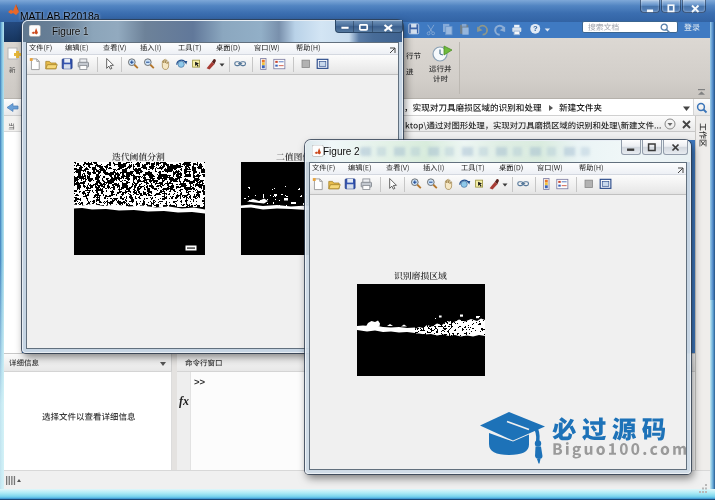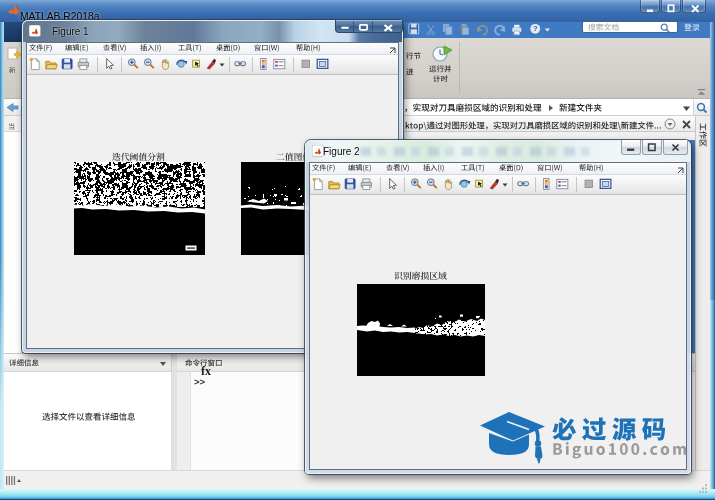--- a/index.html
+++ b/index.html
@@ -166,21 +166,21 @@
 <svg style="position:absolute;left:41.0px;top:410.2px;" width="96" height="12">
     <path transform="translate(1,9.8)" d="M2.7 -4.2H8.1V-3.5H2.7ZM3.7 -6H7.8V-5.4H3.7ZM5.1 -7.1H5.9V-3.9H5.1ZM3.7 -6.9 4.5 -6.8Q4.3 -6.1 4 -5.5Q3.7 -4.9 3.4 -4.5Q3.3 -4.6 3.2 -4.7Q3 -4.7 2.9 -4.8Q2.8 -4.9 2.7 -4.9Q3 -5.3 3.3 -5.8Q3.6 -6.4 3.7 -6.9ZM5.7 -3.8H6.5V-1.8Q6.5 -1.6 6.6 -1.6Q6.6 -1.5 6.7 -1.5Q6.8 -1.5 6.8 -1.5Q6.9 -1.5 7 -1.5Q7.1 -1.5 7.2 -1.5Q7.2 -1.5 7.3 -1.5Q7.4 -1.5 7.4 -1.6Q7.4 -1.6 7.5 -1.8Q7.5 -2 7.5 -2.5Q7.6 -2.4 7.7 -2.3Q7.8 -2.3 8 -2.2Q8.1 -2.2 8.2 -2.1Q8.2 -1.6 8.1 -1.3Q8 -1 7.8 -0.9Q7.6 -0.8 7.4 -0.8Q7.3 -0.8 7.2 -0.8Q7.1 -0.8 7 -0.8Q6.9 -0.8 6.8 -0.8Q6.7 -0.8 6.6 -0.8Q6.2 -0.8 6.1 -0.9Q5.9 -0.9 5.8 -1.2Q5.7 -1.4 5.7 -1.8ZM4.2 -3.8H5Q5 -3.3 4.9 -2.8Q4.8 -2.4 4.5 -2Q4.3 -1.6 3.9 -1.2Q3.6 -0.9 3 -0.7Q2.9 -0.8 2.9 -0.9Q2.8 -1 2.7 -1.2Q2.6 -1.3 2.5 -1.3Q3 -1.5 3.3 -1.8Q3.6 -2 3.8 -2.3Q4 -2.7 4.1 -3Q4.2 -3.4 4.2 -3.8ZM0.5 -6.5 1.1 -6.9Q1.3 -6.7 1.6 -6.5Q1.8 -6.2 2.1 -6Q2.3 -5.7 2.4 -5.5L1.8 -5Q1.6 -5.2 1.4 -5.5Q1.2 -5.8 1 -6Q0.7 -6.3 0.5 -6.5ZM2.2 -3.9V-0.7H1.4V-3.2H0.4V-3.9ZM2.1 -1Q2.3 -1 2.5 -0.8Q2.7 -0.7 3 -0.5Q3.4 -0.2 4 -0.2Q4.5 -0.1 5.2 -0.1Q5.6 -0.1 6.2 -0.1Q6.7 -0.2 7.3 -0.2Q7.8 -0.2 8.2 -0.3Q8.2 -0.2 8.1 -0Q8.1 0.1 8.1 0.3Q8 0.4 8 0.5Q7.8 0.6 7.4 0.6Q7.1 0.6 6.7 0.6Q6.3 0.6 5.9 0.6Q5.5 0.6 5.2 0.6Q4.4 0.6 3.9 0.5Q3.3 0.5 2.9 0.2Q2.7 0.1 2.5 -0.1Q2.3 -0.2 2.1 -0.2Q2 -0.2 1.8 -0.1Q1.6 0 1.3 0.3Q1.1 0.5 0.9 0.8L0.3 0.1Q0.6 -0.2 1 -0.5Q1.3 -0.7 1.6 -0.8Q1.9 -1 2.1 -1Z M8.8 -2.8Q9.3 -2.9 10 -3.1Q10.8 -3.3 11.5 -3.6L11.6 -2.8Q10.9 -2.6 10.2 -2.4Q9.5 -2.2 9 -2ZM8.9 -5.5H11.7V-4.8H8.9ZM9.9 -7.2H10.7V-0.2Q10.7 0.1 10.6 0.3Q10.6 0.5 10.4 0.5Q10.2 0.6 9.9 0.7Q9.7 0.7 9.2 0.7Q9.2 0.5 9.2 0.3Q9.1 0.1 9 -0.1Q9.3 -0.1 9.5 -0.1Q9.7 -0 9.8 -0.1Q9.9 -0.1 9.9 -0.2ZM11.9 -6.8H15.7V-6.1H11.9ZM15.5 -6.8H15.7L15.8 -6.8L16.3 -6.5Q16 -5.9 15.5 -5.4Q15 -4.8 14.5 -4.4Q13.9 -4 13.2 -3.7Q12.6 -3.4 11.9 -3.2Q11.8 -3.3 11.7 -3.5Q11.6 -3.7 11.5 -3.8Q12.1 -4 12.7 -4.3Q13.3 -4.5 13.9 -4.9Q14.4 -5.2 14.9 -5.7Q15.3 -6.1 15.5 -6.6ZM13 -6.4Q13.3 -5.8 13.9 -5.3Q14.4 -4.8 15.2 -4.4Q16 -4 16.8 -3.8Q16.7 -3.8 16.7 -3.6Q16.6 -3.5 16.5 -3.4Q16.4 -3.3 16.3 -3.2Q15.4 -3.4 14.7 -3.8Q13.9 -4.3 13.3 -4.9Q12.7 -5.5 12.3 -6.2ZM12 -2.8H16.1V-2.1H12ZM11.6 -1.3H16.7V-0.6H11.6ZM13.7 -3.5H14.5V0.7H13.7Z M23 -5.3 23.9 -5.1Q23.3 -3.6 22.5 -2.4Q21.7 -1.3 20.5 -0.5Q19.3 0.2 17.8 0.7Q17.7 0.6 17.6 0.5Q17.5 0.3 17.4 0.2Q17.3 0 17.3 -0.1Q18.8 -0.5 19.9 -1.2Q21 -1.8 21.8 -2.9Q22.6 -3.9 23 -5.3ZM19.4 -5.3Q19.9 -4 20.7 -3Q21.5 -1.9 22.6 -1.2Q23.8 -0.5 25.3 -0.1Q25.2 -0 25.1 0.1Q25 0.3 24.9 0.4Q24.8 0.5 24.7 0.7Q23.2 0.2 22 -0.6Q20.9 -1.3 20 -2.5Q19.2 -3.6 18.7 -5.1ZM17.4 -5.7H25.1V-4.9H17.4ZM20.6 -7 21.4 -7.2Q21.6 -6.9 21.8 -6.6Q22 -6.2 22 -5.9L21.1 -5.7Q21.1 -5.9 20.9 -6.3Q20.7 -6.7 20.6 -7Z M30.6 -7.1H31.4V0.7H30.6ZM29.1 -6.7 29.9 -6.6Q29.8 -6 29.6 -5.4Q29.4 -4.8 29.2 -4.4Q29 -3.9 28.8 -3.5Q28.7 -3.5 28.6 -3.6Q28.5 -3.7 28.3 -3.8Q28.2 -3.8 28.1 -3.9Q28.3 -4.2 28.5 -4.7Q28.7 -5.1 28.9 -5.7Q29 -6.2 29.1 -6.7ZM29.3 -5.5H33.3V-4.7H29.1ZM28.2 -3H33.6V-2.2H28.2ZM27.7 -7.1 28.4 -6.9Q28.2 -6.2 27.8 -5.5Q27.5 -4.8 27 -4.1Q26.6 -3.5 26.2 -3Q26.1 -3.1 26 -3.3Q26 -3.4 25.9 -3.6Q25.8 -3.7 25.7 -3.8Q26.1 -4.2 26.5 -4.8Q26.8 -5.3 27.2 -5.9Q27.5 -6.5 27.7 -7.1ZM26.8 -4.9 27.6 -5.6 27.6 -5.6V0.7H26.8Z M37.1 -6 37.8 -6.3Q38.1 -6 38.3 -5.7Q38.6 -5.3 38.8 -5Q39 -4.7 39.1 -4.4L38.4 -3.9Q38.3 -4.2 38.1 -4.6Q37.9 -4.9 37.6 -5.3Q37.4 -5.7 37.1 -6ZM39.5 -1.8 40.1 -2.2Q40.5 -1.9 40.9 -1.4Q41.3 -1 41.7 -0.6Q42 -0.2 42.3 0.2L41.6 0.7Q41.4 0.4 41 -0.1Q40.7 -0.5 40.3 -0.9Q39.8 -1.4 39.5 -1.8ZM40.4 -6.8 41.3 -6.8Q41.2 -5.3 41 -4.1Q40.8 -2.9 40.4 -2Q40 -1.1 39.3 -0.4Q38.6 0.3 37.6 0.8Q37.5 0.7 37.4 0.5Q37.3 0.4 37.2 0.3Q37.1 0.1 37 0.1Q38 -0.3 38.6 -0.9Q39.3 -1.6 39.6 -2.4Q40 -3.2 40.2 -4.3Q40.3 -5.4 40.4 -6.8ZM35.2 -0.1 35 -0.9 35.3 -1.2 38 -2.5Q38 -2.3 38.1 -2.1Q38.2 -1.9 38.2 -1.7Q37.5 -1.4 37 -1.1Q36.5 -0.8 36.1 -0.7Q35.8 -0.5 35.6 -0.4Q35.4 -0.3 35.3 -0.2Q35.2 -0.1 35.2 -0.1ZM35.2 -0.1Q35.1 -0.2 35.1 -0.3Q35 -0.4 34.9 -0.5Q34.8 -0.7 34.7 -0.7Q34.8 -0.8 35 -0.9Q35.1 -1 35.2 -1.2Q35.3 -1.4 35.3 -1.6V-6.6H36.2V-1.1Q36.2 -1.1 36.1 -1Q36 -0.9 35.8 -0.8Q35.7 -0.7 35.5 -0.6Q35.4 -0.4 35.3 -0.3Q35.2 -0.2 35.2 -0.1Z M45.1 -1.9V-1.3H48.3V-1.9ZM45.1 -3V-2.4H48.3V-3ZM44.3 -3.5H49.1V-0.7H44.3ZM43 -6.2H50.5V-5.4H43ZM46.3 -7.2H47.1V-3.8H46.3ZM45.9 -5.9 46.6 -5.7Q46.3 -5.3 45.9 -4.9Q45.6 -4.5 45.1 -4.1Q44.7 -3.8 44.2 -3.5Q43.8 -3.3 43.3 -3.1Q43.2 -3.2 43.1 -3.3Q43 -3.4 42.9 -3.5Q42.8 -3.6 42.8 -3.7Q43.2 -3.9 43.7 -4.1Q44.1 -4.3 44.6 -4.6Q45 -4.9 45.3 -5.3Q45.7 -5.6 45.9 -5.9ZM47.5 -5.9Q47.7 -5.6 48.1 -5.3Q48.5 -5 48.9 -4.7Q49.3 -4.4 49.8 -4.2Q50.3 -3.9 50.7 -3.8Q50.6 -3.7 50.5 -3.6Q50.4 -3.5 50.4 -3.4Q50.3 -3.2 50.2 -3.1Q49.7 -3.3 49.2 -3.6Q48.8 -3.8 48.3 -4.2Q47.9 -4.5 47.5 -4.9Q47.1 -5.3 46.9 -5.7ZM43.1 -0.3H50.4V0.5H43.1Z M53.2 -3.4H58.2V0.7H57.4V-2.8H54V0.7H53.2ZM51.5 -4.5H59V-3.9H51.5ZM52.1 -5.7H58.5V-5.1H52.1ZM53.7 -2.3H57.7V-1.8H53.7ZM53.7 -1.3H57.7V-0.7H53.7ZM53.6 -0.2H57.7V0.4H53.6ZM58 -7.1 58.5 -6.5Q57.9 -6.4 57.1 -6.4Q56.3 -6.3 55.5 -6.2Q54.6 -6.2 53.8 -6.2Q52.9 -6.1 52.1 -6.1Q52.1 -6.3 52.1 -6.4Q52 -6.6 52 -6.7Q52.8 -6.7 53.6 -6.8Q54.4 -6.8 55.2 -6.8Q56.1 -6.9 56.8 -7Q57.5 -7 58 -7.1ZM54.4 -6.5 55.3 -6.3Q55 -5.3 54.5 -4.3Q54.1 -3.3 53.4 -2.5Q52.7 -1.7 51.7 -1.1Q51.7 -1.2 51.6 -1.3Q51.5 -1.5 51.4 -1.6Q51.3 -1.7 51.2 -1.8Q52.2 -2.3 52.8 -3Q53.4 -3.8 53.8 -4.7Q54.2 -5.6 54.4 -6.5Z M60.3 -6.5 60.8 -7Q61.1 -6.8 61.3 -6.6Q61.6 -6.4 61.8 -6.2Q62.1 -6 62.2 -5.8L61.7 -5.2Q61.5 -5.4 61.3 -5.6Q61.1 -5.8 60.8 -6.1Q60.6 -6.3 60.3 -6.5ZM61.1 0.6 60.9 -0.2 61.1 -0.5 62.6 -1.6Q62.6 -1.4 62.7 -1.2Q62.8 -1 62.9 -0.9Q62.3 -0.5 62 -0.2Q61.7 0 61.5 0.2Q61.3 0.3 61.2 0.4Q61.1 0.5 61.1 0.6ZM59.8 -4.5H61.6V-3.8H59.8ZM61.1 0.6Q61 0.5 60.9 0.4Q60.9 0.3 60.8 0.2Q60.7 0.1 60.6 0Q60.7 -0 60.8 -0.2Q60.9 -0.3 61 -0.5Q61 -0.6 61 -0.8V-4.5H61.8V-0.3Q61.8 -0.3 61.7 -0.3Q61.7 -0.2 61.6 -0.1Q61.4 0 61.3 0.1Q61.2 0.3 61.1 0.4Q61.1 0.5 61.1 0.6ZM62.9 -5.6H67.5V-4.8H62.9ZM63.2 -3.8H67.2V-3.1H63.2ZM62.7 -2H67.6V-1.3H62.7ZM64.8 -5.3H65.6V0.7H64.8ZM63.3 -6.9 64 -7.1Q64.3 -6.8 64.5 -6.5Q64.7 -6.1 64.8 -5.8L64 -5.5Q63.9 -5.8 63.7 -6.2Q63.5 -6.6 63.3 -6.9ZM66.4 -7.2 67.3 -6.9Q67 -6.5 66.8 -6Q66.5 -5.5 66.3 -5.1L65.6 -5.4Q65.8 -5.6 65.9 -5.9Q66.1 -6.3 66.2 -6.6Q66.3 -6.9 66.4 -7.2Z M68.6 -1.5Q68.5 -1.6 68.5 -1.7Q68.4 -1.9 68.4 -2Q68.4 -2.1 68.3 -2.2Q68.5 -2.3 68.6 -2.4Q68.8 -2.5 69 -2.8Q69.1 -2.9 69.4 -3.1Q69.6 -3.4 69.9 -3.7Q70.1 -4 70.4 -4.4Q70.7 -4.8 70.9 -5.2L71.6 -4.8Q71.1 -4 70.4 -3.2Q69.7 -2.5 69 -1.9V-1.9Q69 -1.9 69 -1.9Q68.9 -1.8 68.8 -1.8Q68.7 -1.7 68.6 -1.6Q68.6 -1.6 68.6 -1.5ZM68.6 -1.5 68.5 -2.1 68.9 -2.4 71.4 -2.8Q71.4 -2.6 71.4 -2.4Q71.4 -2.2 71.4 -2.1Q70.6 -1.9 70 -1.8Q69.5 -1.8 69.2 -1.7Q68.9 -1.6 68.8 -1.6Q68.6 -1.6 68.6 -1.5ZM68.5 -3.6Q68.5 -3.7 68.4 -3.8Q68.4 -3.9 68.3 -4.1Q68.3 -4.2 68.2 -4.3Q68.4 -4.4 68.5 -4.5Q68.6 -4.6 68.8 -4.9Q68.9 -5 69 -5.2Q69.2 -5.4 69.3 -5.8Q69.5 -6.1 69.7 -6.5Q69.9 -6.8 70 -7.2L70.8 -6.9Q70.6 -6.4 70.3 -5.8Q70 -5.3 69.7 -4.8Q69.3 -4.4 69 -4V-4Q69 -4 68.9 -3.9Q68.9 -3.9 68.8 -3.8Q68.7 -3.8 68.6 -3.7Q68.5 -3.6 68.5 -3.6ZM68.5 -3.6 68.5 -4.1 68.9 -4.4 70.7 -4.5Q70.7 -4.4 70.7 -4.2Q70.7 -4 70.7 -3.9Q70 -3.8 69.6 -3.8Q69.2 -3.7 69 -3.7Q68.8 -3.7 68.7 -3.6Q68.6 -3.6 68.5 -3.6ZM68.3 -0.5Q68.7 -0.6 69.2 -0.7Q69.7 -0.7 70.3 -0.8Q70.8 -0.9 71.4 -1L71.5 -0.3Q70.7 -0.2 69.9 -0Q69 0.1 68.4 0.3ZM72.1 -0.7H75.5V0.1H72.1ZM72.1 -3.7H75.5V-2.9H72.1ZM73.4 -6.2H74.1V-0.4H73.4ZM71.6 -6.8H75.9V0.5H75.2V-5.9H72.4V0.6H71.6Z M79.8 -4.6H84V-3.9H79.8ZM79.8 -3.3H84V-2.7H79.8ZM80.1 -0.2H83.6V0.4H80.1ZM79.1 -5.8H84.6V-5.1H79.1ZM79.6 -2.1H84.1V0.7H83.3V-1.4H80.3V0.7H79.6ZM81.1 -6.9 81.8 -7.2Q82 -6.9 82.1 -6.6Q82.3 -6.3 82.4 -6.1L81.7 -5.8Q81.6 -6 81.4 -6.3Q81.3 -6.6 81.1 -6.9ZM78.6 -7.1 79.3 -6.9Q79.1 -6.2 78.7 -5.5Q78.4 -4.8 78 -4.2Q77.6 -3.5 77.2 -3.1Q77.1 -3.2 77.1 -3.3Q77 -3.4 76.9 -3.6Q76.8 -3.7 76.7 -3.8Q77.1 -4.2 77.5 -4.8Q77.8 -5.3 78.1 -5.9Q78.4 -6.5 78.6 -7.1ZM77.9 -4.9 78.6 -5.6 78.6 -5.6V0.7H77.9Z M87.4 -4.6V-4.1H91.1V-4.6ZM87.4 -3.5V-2.9H91.1V-3.5ZM87.4 -5.8V-5.2H91.1V-5.8ZM86.6 -6.4H91.9V-2.3H86.6ZM88.9 -7.3 89.8 -7.1Q89.7 -6.8 89.5 -6.6Q89.4 -6.3 89.3 -6.1L88.5 -6.3Q88.6 -6.5 88.7 -6.8Q88.8 -7.1 88.9 -7.3ZM87.2 -1.7H88V-0.5Q88 -0.3 88.1 -0.2Q88.2 -0.2 88.6 -0.2Q88.7 -0.2 88.9 -0.2Q89 -0.2 89.2 -0.2Q89.4 -0.2 89.6 -0.2Q89.9 -0.2 90 -0.2Q90.2 -0.2 90.3 -0.2Q90.5 -0.2 90.6 -0.2Q90.7 -0.3 90.8 -0.5Q90.8 -0.7 90.9 -1.1Q90.9 -1.1 91.1 -1Q91.2 -0.9 91.3 -0.9Q91.5 -0.9 91.6 -0.8Q91.5 -0.3 91.4 0Q91.3 0.3 91.1 0.5Q90.8 0.6 90.4 0.6Q90.3 0.6 90.1 0.6Q89.9 0.6 89.7 0.6Q89.5 0.6 89.2 0.6Q89 0.6 88.8 0.6Q88.6 0.6 88.6 0.6Q88 0.6 87.7 0.5Q87.4 0.4 87.3 0.2Q87.2 -0.1 87.2 -0.4ZM88.5 -2 89.2 -2.4Q89.4 -2.2 89.6 -2Q89.8 -1.7 90 -1.5Q90.2 -1.3 90.3 -1.1L89.6 -0.7Q89.5 -0.9 89.4 -1.1Q89.2 -1.3 89 -1.6Q88.8 -1.8 88.5 -2ZM91.4 -1.7 92.1 -1.9Q92.3 -1.7 92.5 -1.4Q92.7 -1.1 92.9 -0.8Q93 -0.4 93.1 -0.2L92.3 0.1Q92.3 -0.1 92.1 -0.4Q92 -0.7 91.8 -1.1Q91.6 -1.4 91.4 -1.7ZM86.2 -1.8 86.9 -1.5Q86.8 -1.2 86.6 -0.9Q86.5 -0.6 86.4 -0.3Q86.2 0.1 86.1 0.3L85.3 -0Q85.5 -0.3 85.6 -0.6Q85.8 -0.9 85.9 -1.2Q86.1 -1.5 86.2 -1.8Z" fill="#3a3a3a"></path>
   </svg>
 <div style="position:absolute;left:172px;top:353px;width:5px;height:117px;background:#e4e2e0;"></div>
 <div style="position:absolute;left:177px;top:353px;width:518px;height:19px;background:linear-gradient(180deg,#fbfbfb,#e7e7e7);border-top:1px solid #c8c8c8;border-bottom:1px solid #d4d4d4;"></div>
 <svg style="position:absolute;left:184.0px;top:357.4px;" width="40" height="11">
     <path transform="translate(1,8.6)" d="M2.2 -4.4H5.3V-3.7H2.2ZM1.2 -3.2H3.3V-0.6H1.2V-1.2H2.6V-2.6H1.2ZM4 -3.2H6.2V-2.5H4.7V0.6H4ZM5.9 -3.2H6.6V-1.1Q6.6 -0.8 6.6 -0.7Q6.5 -0.5 6.3 -0.4Q6.2 -0.4 5.9 -0.3Q5.6 -0.3 5.2 -0.3Q5.2 -0.5 5.1 -0.7Q5.1 -0.8 5 -1Q5.3 -1 5.5 -1Q5.7 -1 5.8 -1Q5.9 -1 5.9 -1Q5.9 -1 5.9 -1.1ZM0.9 -3.2H1.6V0.1H0.9ZM3.8 -6.4 4.4 -6Q4.1 -5.6 3.6 -5.3Q3.2 -4.9 2.7 -4.5Q2.2 -4.2 1.7 -3.9Q1.2 -3.7 0.6 -3.5Q0.6 -3.7 0.4 -3.9Q0.3 -4.1 0.2 -4.2Q0.7 -4.3 1.3 -4.6Q1.8 -4.8 2.3 -5.1Q2.7 -5.4 3.1 -5.7Q3.5 -6.1 3.8 -6.4ZM4.1 -6Q4.3 -5.7 4.7 -5.4Q5 -5.2 5.5 -4.9Q5.9 -4.7 6.4 -4.5Q6.8 -4.3 7.3 -4.2Q7.2 -4.1 7.1 -4Q7 -3.9 6.9 -3.8Q6.8 -3.6 6.8 -3.5Q6.3 -3.7 5.8 -3.9Q5.4 -4.1 4.9 -4.4Q4.5 -4.7 4.1 -5Q3.8 -5.4 3.5 -5.7Z M9.7 -1.1 10.2 -1.6Q10.5 -1.4 10.9 -1.2Q11.2 -1 11.6 -0.8Q11.9 -0.5 12.2 -0.3Q12.6 -0.1 12.8 0.1L12.2 0.7Q12 0.5 11.7 0.3Q11.4 0.1 11.1 -0.2Q10.7 -0.4 10.4 -0.6Q10 -0.9 9.7 -1.1ZM8.7 -2.9H13.4V-2.2H8.7ZM10.5 -4.1 11 -4.5Q11.2 -4.4 11.4 -4.2Q11.6 -4 11.8 -3.8Q12 -3.6 12.1 -3.4L11.6 -3Q11.5 -3.1 11.3 -3.3Q11.1 -3.5 10.9 -3.7Q10.7 -3.9 10.5 -4.1ZM11.5 -6Q11.8 -5.7 12.2 -5.4Q12.6 -5.1 13 -4.8Q13.5 -4.5 14 -4.3Q14.4 -4 14.8 -3.9Q14.8 -3.8 14.7 -3.7Q14.6 -3.6 14.5 -3.4Q14.4 -3.3 14.3 -3.2Q13.9 -3.4 13.4 -3.7Q13 -4 12.5 -4.3Q12.1 -4.6 11.7 -5Q11.3 -5.3 10.9 -5.7ZM11.3 -6.4 12 -6Q11.5 -5.5 10.9 -4.9Q10.3 -4.4 9.6 -4Q8.9 -3.5 8.2 -3.2Q8.2 -3.3 8 -3.5Q7.9 -3.7 7.7 -3.8Q8.4 -4.1 9.1 -4.5Q9.8 -4.9 10.3 -5.4Q10.9 -5.8 11.3 -6.4ZM13.2 -2.9H13.4L13.5 -2.9L14 -2.6Q13.7 -2.3 13.3 -1.8Q12.9 -1.4 12.5 -1Q12 -0.6 11.6 -0.2L11 -0.6Q11.3 -0.8 11.6 -1.1Q11.9 -1.5 12.2 -1.8Q12.5 -2.1 12.8 -2.3Q13 -2.6 13.2 -2.8Z M18.3 -5.9H22V-5.2H18.3ZM20.4 -3.6H21.1V-0.2Q21.1 0.1 21 0.2Q20.9 0.4 20.7 0.5Q20.5 0.6 20.2 0.6Q19.8 0.6 19.3 0.6Q19.3 0.5 19.2 0.3Q19.1 0.1 19.1 -0.1Q19.3 -0.1 19.5 -0.1Q19.8 -0.1 19.9 -0.1Q20.1 -0.1 20.2 -0.1Q20.3 -0.1 20.3 -0.1Q20.4 -0.2 20.4 -0.2ZM18 -3.8H22.2V-3.1H18ZM16.4 -3.1 17 -3.7 17.1 -3.7V0.6H16.4ZM17.3 -4.7 17.9 -4.5Q17.6 -4 17.3 -3.5Q16.9 -3 16.5 -2.6Q16 -2.2 15.6 -1.8Q15.6 -1.9 15.5 -2Q15.4 -2.1 15.3 -2.3Q15.2 -2.4 15.2 -2.4Q15.5 -2.7 15.9 -3.1Q16.3 -3.5 16.7 -3.9Q17 -4.3 17.3 -4.7ZM17 -6.3 17.6 -6.1Q17.4 -5.7 17 -5.4Q16.7 -5 16.4 -4.7Q16 -4.4 15.6 -4.1Q15.6 -4.2 15.5 -4.3Q15.5 -4.4 15.4 -4.5Q15.3 -4.6 15.2 -4.7Q15.5 -4.9 15.9 -5.2Q16.2 -5.5 16.5 -5.8Q16.8 -6.1 17 -6.3Z M23.7 -3.5H28.9V0.6H28.2V-3H24.4V0.6H23.7ZM25.7 -4.3 26.4 -4.1Q26.3 -3.9 26.1 -3.6Q25.9 -3.4 25.7 -3.2L25.1 -3.3Q25.3 -3.5 25.4 -3.8Q25.6 -4.1 25.7 -4.3ZM24 -0.1H28.6V0.4H24ZM27.2 -2.5H27.3L27.4 -2.5L27.8 -2.3Q27.5 -1.7 27.1 -1.3Q26.6 -0.9 26.1 -0.7Q25.5 -0.4 24.9 -0.2Q24.8 -0.3 24.7 -0.5Q24.7 -0.6 24.6 -0.7Q25.1 -0.8 25.7 -1Q26.2 -1.2 26.6 -1.6Q27 -1.9 27.2 -2.4ZM25.5 -2.9 26 -2.8Q25.8 -2.4 25.6 -2.1Q25.3 -1.8 25 -1.5Q24.9 -1.6 24.8 -1.7Q24.6 -1.8 24.6 -1.8Q24.9 -2.1 25.1 -2.3Q25.3 -2.6 25.5 -2.9ZM25.6 -2.5H27.4V-2H25.2ZM25.2 -1.5 25.6 -1.9Q26 -1.7 26.4 -1.5Q26.8 -1.3 27.2 -1.1Q27.6 -0.9 27.9 -0.7L27.5 -0.4Q27.3 -0.5 26.9 -0.8Q26.5 -1 26.1 -1.2Q25.6 -1.4 25.2 -1.5ZM23 -5.7H29.5V-4.5H28.7V-5.2H23.7V-4.5H23ZM25.3 -5.1 25.8 -4.7Q25.5 -4.5 25.1 -4.2Q24.7 -4 24.2 -3.8Q23.8 -3.6 23.4 -3.5L23 -4.1Q23.4 -4.2 23.8 -4.3Q24.2 -4.5 24.6 -4.6Q25 -4.8 25.3 -5.1ZM26.7 -4.7 27.2 -5.1Q27.6 -4.9 28 -4.7Q28.4 -4.5 28.8 -4.3Q29.3 -4.1 29.5 -3.9L29.1 -3.5Q28.8 -3.7 28.4 -3.9Q28 -4.1 27.6 -4.3Q27.1 -4.5 26.7 -4.7ZM25.6 -6.2 26.4 -6.4Q26.5 -6.2 26.6 -5.9Q26.7 -5.6 26.8 -5.5L26 -5.3Q26 -5.4 25.8 -5.7Q25.7 -6 25.6 -6.2Z M30.9 -5.6H36.6V0.4H35.9V-4.9H31.6V0.5H30.9ZM31.2 -0.9H36.4V-0.2H31.2Z" fill="#333"></path>
   </svg>
 <div style="position:absolute;left:177px;top:372px;width:518px;height:98px;background:#fcfcfc;"></div>
 <div style="position:absolute;left:177px;top:372px;width:14px;height:98px;background:#eeeeee;border-right:1px solid #e2e2e2;"></div>
-<div class="abs" style="left:179px;top:364px;font-family:'Liberation Serif',serif;font-weight:bold;font-size:12px;color:#222;margin-left:22px;">fx</div>
+<div class="abs" style="left:179px;top:394px;font-family:'Liberation Serif',serif;font-style:italic;font-weight:bold;font-size:12px;color:#222;">fx</div>
 <div class="abs" style="left:194px;top:376px;font-size:9.5px;font-weight:bold;color:#303030;letter-spacing:0px;">&gt;&gt;</div>
 <div style="position:absolute;left:4px;top:470px;width:706px;height:19px;background:#f0f0f0;border-top:1px solid #d8d8d8;"></div>
 <svg class="abs" style="left:6px;top:475px" width="16" height="11">
 <g fill="#777">
       <rect x="0" y="1" width="1.3" height="9"></rect>
       <rect x="2.6" y="1" width="1.3" height="9"></rect>
       <rect x="5.2" y="1" width="1.3" height="9"></rect>
       <rect x="7.8" y="1" width="1.3" height="9"></rect>
     </g>
 <polygon points="11,7 15,7 13,4" fill="#555"></polygon>

